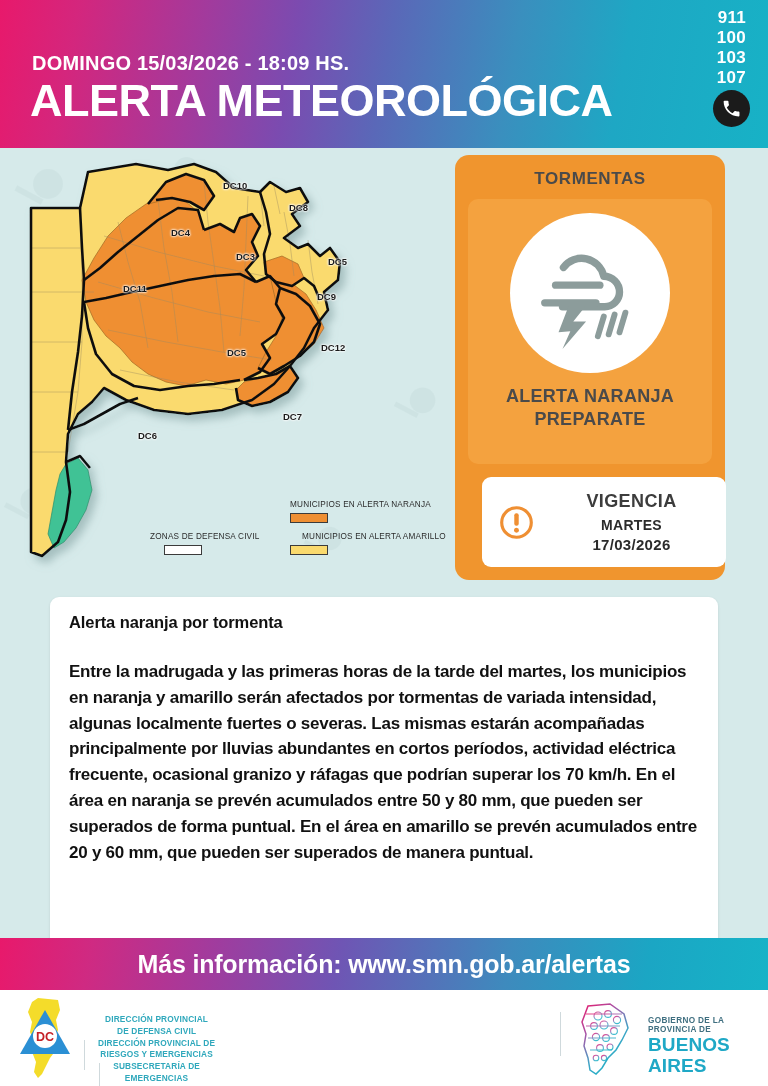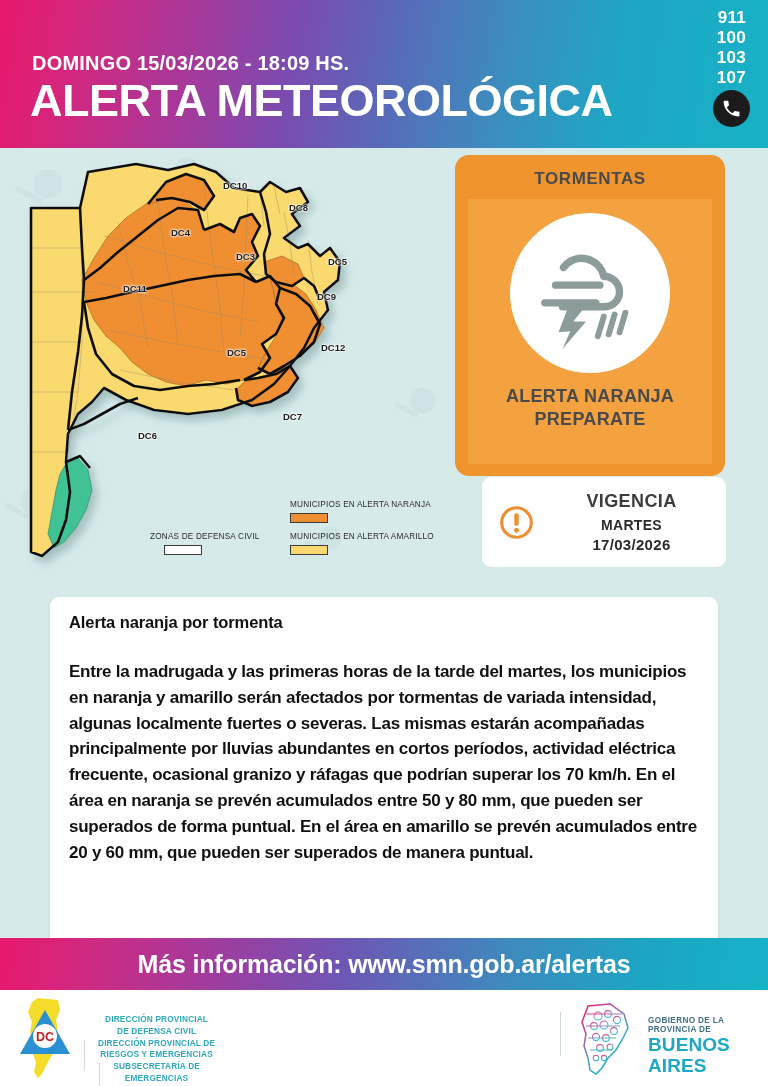--- a/index.html
+++ b/index.html
@@ -59,30 +59,30 @@
     white-space: nowrap; text-shadow: 0 0 2px #fff, 0 0 3px #fff, 0 0 2px #fff;
   }
 
   
   .legend { position: absolute; left: 150px; top: 500px; width: 300px; height: 62px; }
   .legend-row { position: absolute; font-size: 8.2px; color: #2b2b2b; letter-spacing: .2px; white-space: nowrap; }
   .legend-swatch { position: absolute; width: 38px; height: 10px; border: 1.3px solid #3b3b3b; }
 
   
   .alert-card {
-    position: absolute; left: 455px; top: 155px; width: 270px; height: 321px;
+    position: absolute; left: 455px; top: 155px; width: 270px; height: 425px;
     background: #f0952e; border-radius: 14px;
   }
   .alert-card-title {
     position: absolute; top: 14px; left: 0; width: 100%; text-align: center;
     font-size: 17px; font-weight: bold; color: #4a4a4a; letter-spacing: .6px;
   }
   .alert-inner {
     position: absolute; left: 13px; top: 44px; width: 244px; height: 265px;
-    background: #f4a23f; border-radius: 0;
+    background: #f4a23f; border-radius: 10px;
   }
   .icon-circle {
     position: absolute; left: 50%; top: 14px; transform: translateX(-50%);
     width: 160px; height: 160px; border-radius: 50%; background: #ffffff;
     display: flex; align-items: center; justify-content: center;
   }
   .alert-level {
     position: absolute; left: 0; top: 186px; width: 100%; text-align: center;
     font-size: 18px; font-weight: bold; color: #4a4a4a; line-height: 1.25;
     letter-spacing: .3px;
@@ -317,21 +317,21 @@
     <div class="zone-label" style="left:130px; top:278px;">DC6</div>
   </div>
 
   <div class="legend">
     <div class="legend-row" style="left:140px; top:0px;">MUNICIPIOS EN ALERTA NARANJA</div>
     <div class="legend-swatch" style="left:140px; top:13px; background:#ef8f33;"></div>
 
     <div class="legend-row" style="left:0px; top:32px;">ZONAS DE DEFENSA CIVIL</div>
     <div class="legend-swatch" style="left:14px; top:45px; background:#ffffff;"></div>
 
-    <div class="legend-row" style="left:140px; top:32px;">MUNICIPIOS EN ALERTA AMARILLO</div>
+    <div class="legend-row" style="left:152px; top:32px;">MUNICIPIOS EN ALERTA AMARILLO</div>
     <div class="legend-swatch" style="left:140px; top:45px; background:#fada6e;"></div>
   </div>
 
   <div class="alert-card">
     <div class="alert-card-title">TORMENTAS</div>
 
     <div class="alert-inner">
       <div class="icon-circle">
         <svg width="118" height="118" viewBox="0 0 120 120" aria-hidden="true">
           <g fill="none" stroke="#8c9c9b" stroke-width="7.5" stroke-linecap="round" stroke-linejoin="round">

